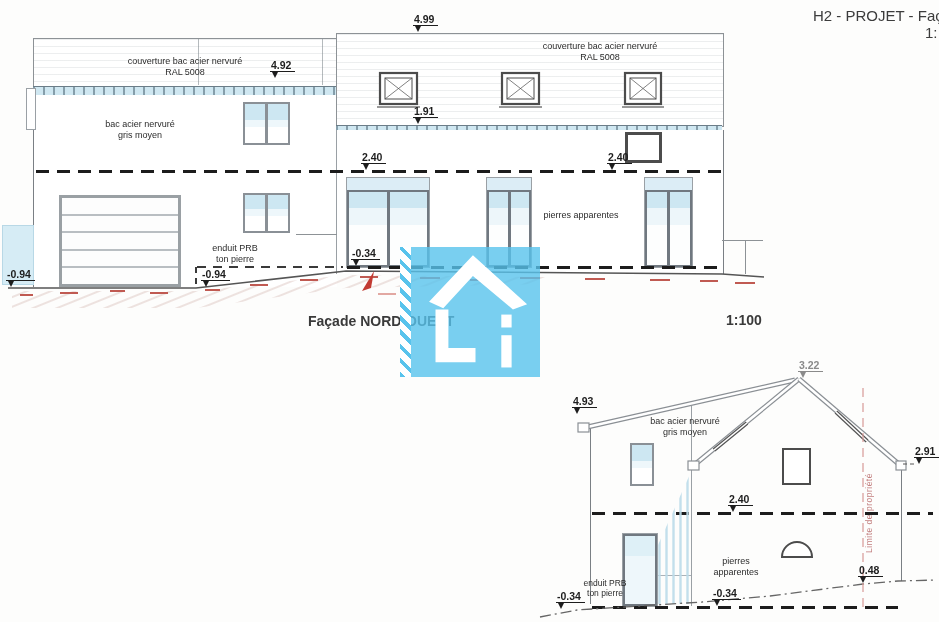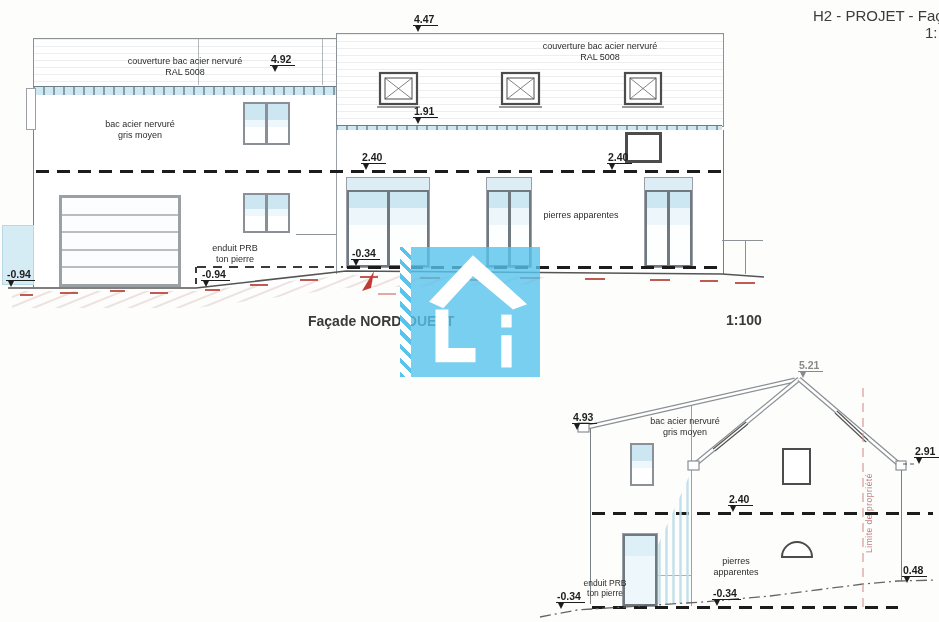--- a/index.html
+++ b/index.html
@@ -135,24 +135,24 @@
 RAL 5008</div>
   <div class="lbl" style="left:515px;top:41px;width:170px;">couverture bac acier nervuré
 RAL 5008</div>
   <div class="lbl" style="left:85px;top:119px;width:110px;">bac acier nervuré
 gris moyen</div>
   <div class="lbl" style="left:193px;top:243px;width:84px;">enduit PRB
 ton pierre</div>
   <div class="lbl" style="left:541px;top:210px;width:80px;">pierres apparentes</div>
 
   <div class="dim" style="left:413px;top:14px;">
-    <span class="v">4.47</span>
-      <span class="t"></span>
-    </div>
-  <div class="dim" style="left:270px;top:54px;">
+    <span class="v">4.99</span>
+      <span class="t"></span>
+    </div>
+  <div class="dim" style="left:270px;top:60px;">
     <span class="v">4.92</span>
       <span class="t"></span>
     </div>
   <div class="dim" style="left:413px;top:106px;">
     <span class="v">1.91</span>
       <span class="t"></span>
     </div>
   <div class="dim" style="left:361px;top:152px;">
     <span class="v">2.40</span>
       <span class="t"></span>
@@ -199,36 +199,36 @@
   <div class="dashline" style="left:592px;top:606px;width:306px;"></div>
 
   <div class="lbl" style="left:630px;top:416px;width:110px;">bac acier nervuré
 gris moyen</div>
   <div class="lbl" style="left:700px;top:556px;width:72px;">pierres apparentes</div>
   <div class="lbl small" style="left:583px;top:579px;width:44px;">enduit PRB
 ton pierre</div>
   <div class="vert-label" style="left:814px;top:508px;">Limite de propriété</div>
 
   <div class="dim gray" style="left:798px;top:360px;">
-    <span class="v">5.21</span>
-      <span class="t"></span>
-    </div>
-  <div class="dim" style="left:572px;top:412px;">
+    <span class="v">3.22</span>
+      <span class="t"></span>
+    </div>
+  <div class="dim" style="left:572px;top:396px;">
     <span class="v">4.93</span>
       <span class="t"></span>
     </div>
   <div class="dim" style="left:914px;top:446px;">
     <span class="v">2.91</span>
       <span class="t"></span>
     </div>
   <div class="dim" style="left:728px;top:494px;">
     <span class="v">2.40</span>
       <span class="t"></span>
     </div>
-  <div class="dim" style="left:902px;top:565px;justify-content:flex-end;">
+  <div class="dim" style="left:858px;top:565px;justify-content:flex-end;">
     <span class="v">0.48</span>
       <span class="t"></span>
     </div>
   <div class="dim" style="left:556px;top:591px;">
     <span class="v">-0.34</span>
       <span class="t"></span>
     </div>
   <div class="dim" style="left:712px;top:588px;">
     <span class="v">-0.34</span>
       <span class="t"></span>

